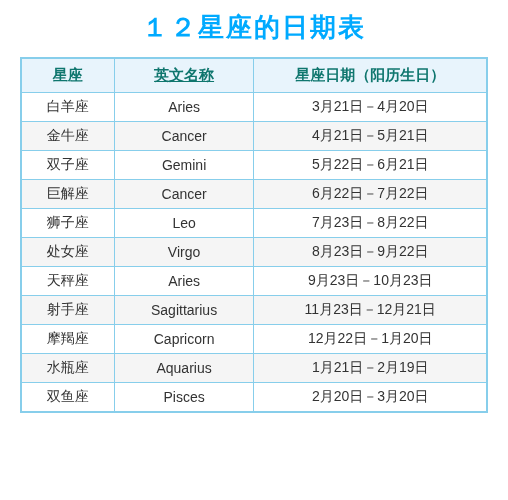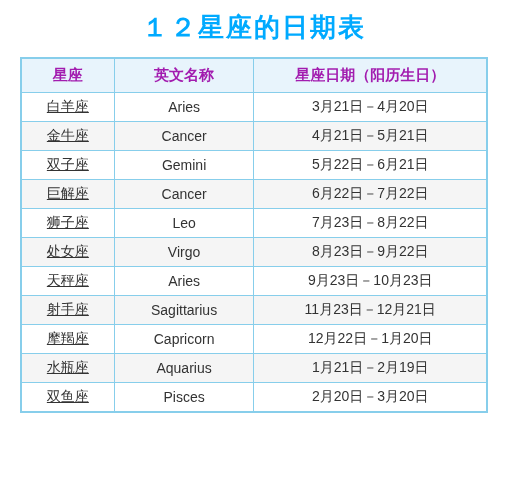--- a/index.html
+++ b/index.html
@@ -42,52 +42,52 @@
       color: #333333;
     }
 
     .zodiac-table thead tr {
       background: #e8f4fc;
     }
 
     .zodiac-table thead th {
       font-size: 15px;
       font-weight: bold;
-      color: #a21caf;
+      color: #0f766e;
       padding: 7px 8px;
     }
 
     .zodiac-table tbody tr:nth-child(odd) {
       background: #ffffff;
     }
 
     .zodiac-table tbody tr:nth-child(even) {
       background: #f5f5f5;
     }
 
     .zodiac-table td:first-child {
       width: 80px;
-      text-decoration: underline;
     }
 
     .zodiac-table td:nth-child(2) {
       width: 120px;
     }
 
     .zodiac-table td:nth-child(3) {
       width: 200px;
       text-align: center;
     }
 
     .col-chinese {
       width: 80px;
     }
 
     .col-english {
       width: 120px;
+      text-decoration: underline;
     }
 
     .col-date {
       width: 200px;
     }
   </style>
 </head>
 <body>
 
 <h1 class="page-title">１２星座的日期表</h1>

